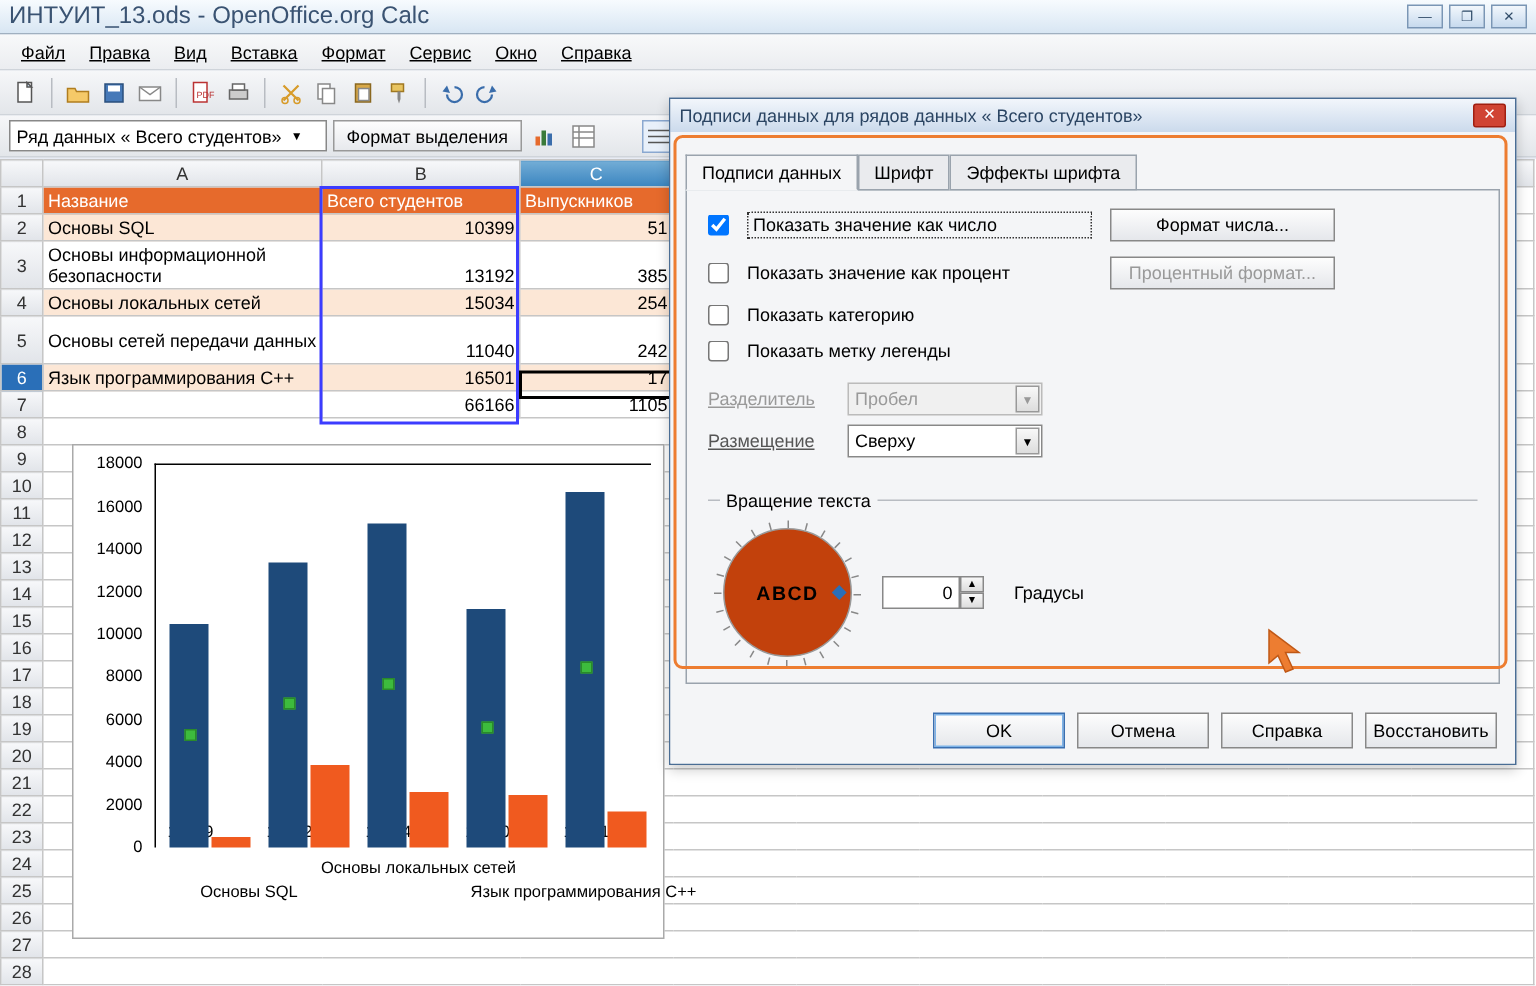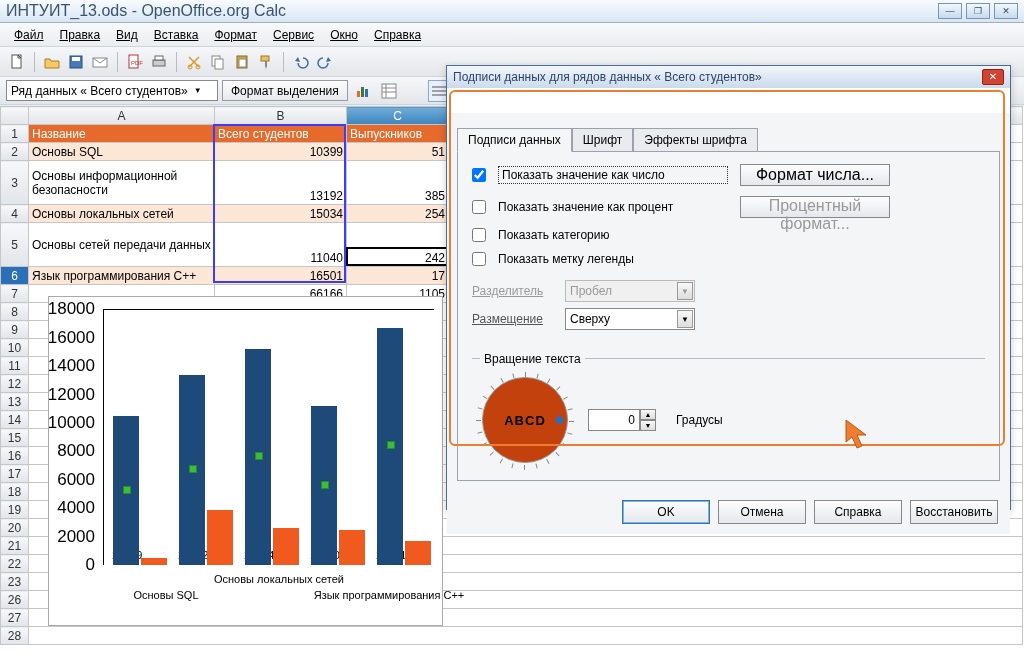--- a/index.html
+++ b/index.html
@@ -30,58 +30,58 @@
     .sheet { position: absolute; top: 106px; left: 0; width: 1024px; bottom: 0; background:#fff; overflow:hidden; }
     .sheet table { border-collapse: collapse; table-layout: fixed; }
     .sheet th, .sheet td { border: 1px solid #c6c6c6; font-size: 12px; font-family: Arial; }
     .colhdr { background: linear-gradient(#f7f8fa,#e1e4e9); height: 18px; text-align: center; color: #333; font-weight: normal; }
     .rowhdr { background: linear-gradient(#f7f8fa,#e1e4e9); width: 28px; text-align: center; color: #333; font-weight: normal; height: 18px; }
     .rowhdr.sel { background: #2a6fb8; color: #fff; }
     .cell { height: 18px; padding: 1px 3px; background: #fff; }
     .cell.header-orange { background: #e66a2c; color: #fff; font-weight: normal; }
     .cell.alt { background: #fce7d6; }
     .cell.num { text-align: right; }
-    .cell.tall { height: 44px; }
+    .cell.tall { height: 32px; }
     .col-c-hdr { background: linear-gradient(#73add6,#3a85c0); color: #fff; }
     
     
     .sel-outline { position: absolute; border: 2px solid #3c3cff; pointer-events: none; }
     .active-cell { position: absolute; border: 2px solid #000; pointer-events: none; }
     
     
     .chart-box { position: absolute; left: 48px; top: 190px; width: 395px; height: 330px; background: #fff; border:1px solid #aaa; }
     .chart-inner { position: relative; width: 100%; height: 100%; padding-top: 8px; }
     .yaxis { position: absolute; left: 4px; top: 12px; bottom: 60px; width: 46px; }
-    .ytick { position: absolute; right: 4px; font-size: 17px; color: #000; transform: translateY(-50%); }
+    .ytick { position: absolute; right: 4px; font-size: 11px; color: #000; transform: translateY(-50%); }
     .plot { position: absolute; left: 54px; top: 12px; right: 8px; bottom: 60px; }
     .plot-baseline { border-top:1px solid #000; border-left:1px solid #000; position:absolute; left:0; right:0; bottom:0; top:0; }
     .bar-group { position: absolute; bottom: 0; width: 50px; }
     .bar { position: absolute; bottom: 0; }
     .bar.blue { background: #1e4a7a; width: 26px; left: 0; }
     .bar.orange { background: #f05a1f; width: 26px; left: 28px; }
     .bar-label { position: absolute; top: -16px; width: 52px; left: -12px; text-align: center; font-size: 11px; }
     .xcat { position: absolute; bottom: 24px; font-size: 11px; text-align: center; }
     .square-marker { width:8px; height:8px; background:#3dbb3d; border:1px solid #2a8a2a; position:absolute; }
     
     
     .dialog { position: absolute; left: 446px; top: 65px; width: 565px; height: 445px; background:#fff; border:1px solid #4a6d94; box-shadow: 0 3px 8px rgba(0,0,0,.2); }
     .dialog-title { height: 22px; background: linear-gradient(#f2f6fb,#cbdaec); display:flex; align-items:center; padding:0 6px; font-size:12px; color:#2b4563; }
     .dialog-close { width: 22px; height: 16px; background:#d04434; border:1px solid #a01f11; color:#fff; font-size: 10px; text-align:center; line-height:13px; margin-left:auto; border-radius:2px; }
-    .dialog-body { position: relative; padding: 4px 10px 16px 10px; background: #f4f5f7; height: calc(100% - 22px); margin-top: 25px; }
+    .dialog-body { position: relative; padding: 4px 10px 16px 10px; background: #f4f5f7; height: calc(100% - 22px); }
     
     
     .tabbar { display:flex; gap:0; margin-top: 10px; }
     .tab { padding: 4px 10px; border:1px solid #9aa3ad; background:#eaebee; font-size:12px; position:relative; top:1px; }
     .tab.active { background:#f4f5f7; border-bottom-color:#f4f5f7; }
     .tabpage { border:1px solid #9aa3ad; padding:12px 14px; background:#f4f5f7; height: 330px; }
     
     .opt-row { display:flex; align-items:center; margin-bottom: 10px; gap: 12px; }
     .opt-row input[type=checkbox] { width:14px; height:14px; }
     .opt-label { flex: 0 0 230px; }
-    .opt-btn { width: 150px; height:22px; border:1px solid #888; background: linear-gradient(#fdfdfd,#e5e7eb); font-size:16px; }
+    .opt-btn { width: 150px; height:22px; border:1px solid #888; background: linear-gradient(#fdfdfd,#e5e7eb); font-size:12px; }
     .opt-btn.disabled { color:#999; }
     
     .sel-row { display:flex; align-items:center; margin: 6px 0; gap: 8px;}
     .sel-row label { width: 85px; color:#555;text-decoration:underline; }
     .sel-row.disabled label { color:#999; }
     .combo { height: 22px; border:1px solid #888; background:#fff; width: 130px; padding:0 4px; display:flex; align-items:center; justify-content:space-between; }
     .combo.disabled { background:#f0f0f0; color:#999; border-color:#bbb; }
     .combo .caret-btn { width:16px; height:18px; background: linear-gradient(#f8f8f8,#ddd); border:1px solid #999; display:flex; align-items:center; justify-content:center; font-size:8px; margin-right:-3px; }
     
     .fieldset-label { position:relative; top:8px; left:8px; background:#f4f5f7; padding:0 4px; font-size:12px; z-index:1; }
@@ -418,20 +418,28 @@
     <tr>
           <th class="rowhdr">21</th>
           <td class="cell" colspan="10"></td>
         </tr>
     <tr>
           <th class="rowhdr">22</th>
           <td class="cell" colspan="10"></td>
         </tr>
     <tr>
           <th class="rowhdr">23</th>
+          <td class="cell" colspan="10"></td>
+        </tr>
+    <tr>
+          <th class="rowhdr">24</th>
+          <td class="cell" colspan="10"></td>
+        </tr>
+    <tr>
+          <th class="rowhdr">25</th>
           <td class="cell" colspan="10"></td>
         </tr>
     <tr>
           <th class="rowhdr">26</th>
           <td class="cell" colspan="10"></td>
         </tr>
     <tr>
           <th class="rowhdr">27</th>
           <td class="cell" colspan="10"></td>
         </tr>

